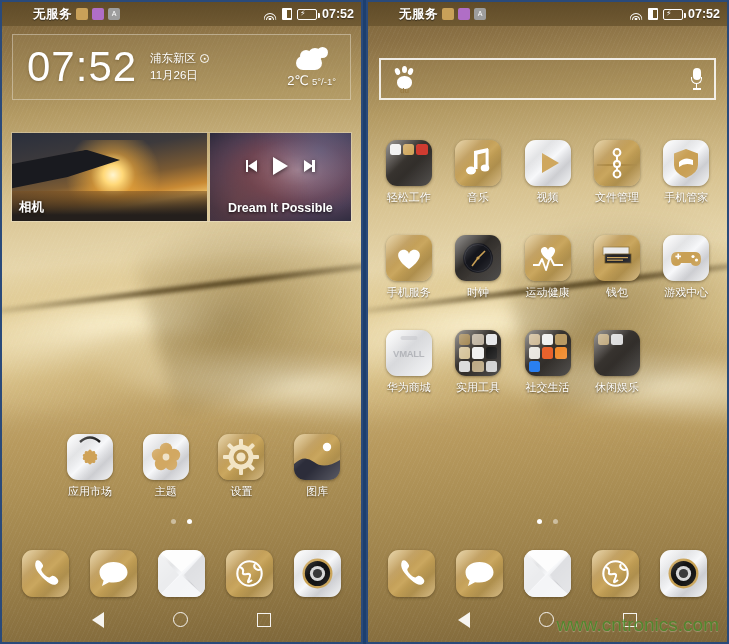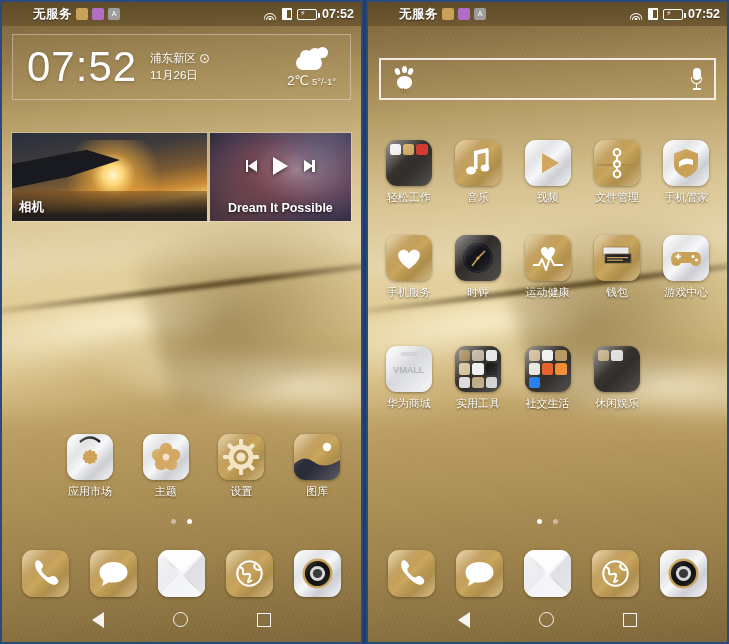--- a/index.html
+++ b/index.html
@@ -606,21 +606,21 @@
               <circle cx="30" cy="21.5" r="1.6"></circle>
                   <circle cx="33.5" cy="25" r="1.6"></circle>
                 </g>
             </svg>
           </div>
           <div class="lbl">游戏中心</div>
         </div>
       </div>
     </div>
 
-    <div class="grid" style="top:344px;">
+    <div class="grid" style="top:328px;">
       <div class="grow">
         <div class="cell">
           <div class="ic vmall">
             <span>VMALL</span>
           </div>
           <div class="lbl">华为商城</div>
         </div>
 
         <div class="cell">
           <div class="ic fold">
@@ -727,14 +727,15 @@
         </div>
       </div>
     </div>
 
     <div class="navbar">
       <span class="nv-back"></span>
       <span class="nv-home"></span>
       <span class="nv-rec"></span>
     </div>
 
+    <div class="watermark">www.cntronics.com</div>
   </div>
 </div>
 
 </body></html>

